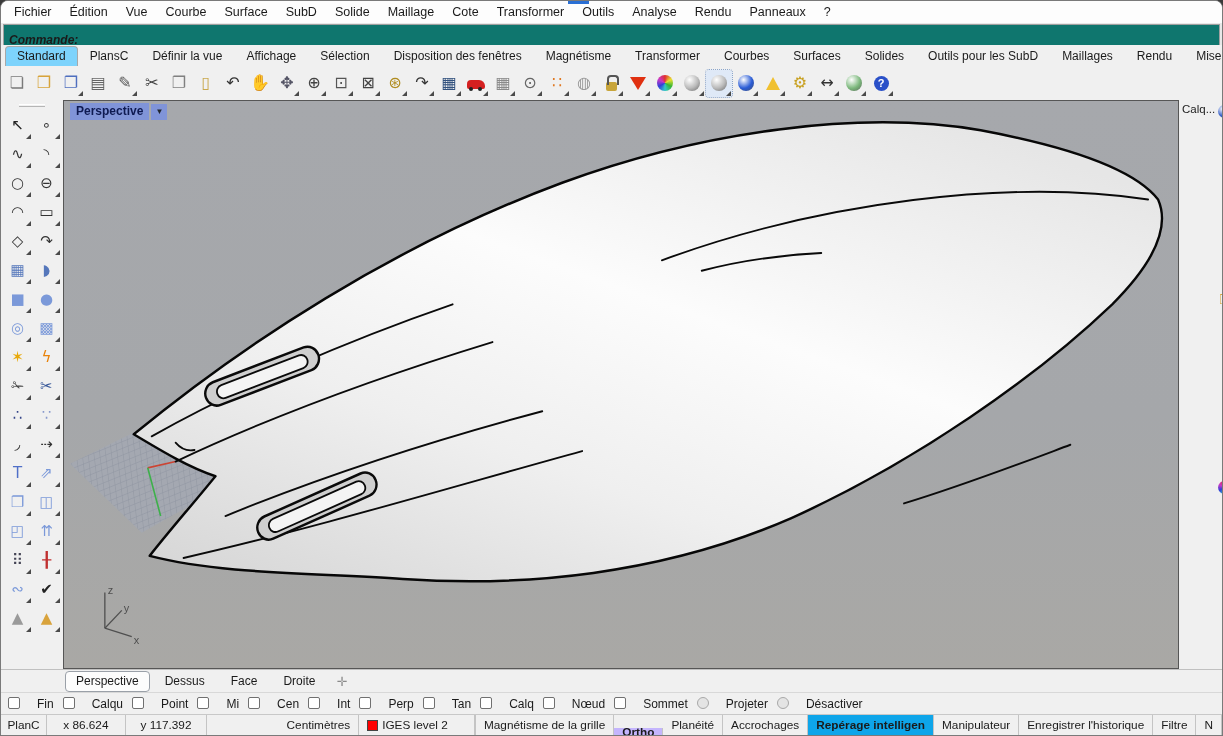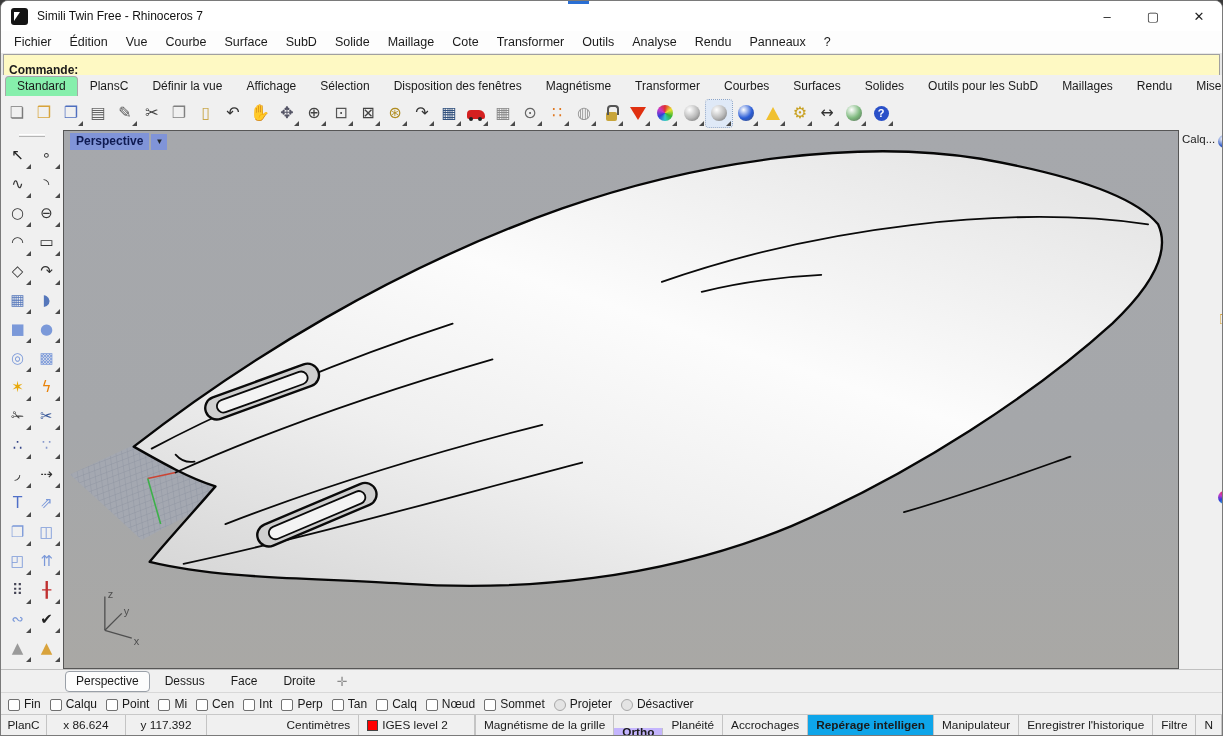--- a/index.html
+++ b/index.html
@@ -14,26 +14,26 @@
     border-left:6px solid #fff;border-bottom:9px solid transparent;}
   .title-text{font-size:12px;color:#111;}
   .tb-spacer{flex:1;}
   .wbtn{width:46px;height:100%;display:flex;align-items:center;justify-content:center;font-size:13px;color:#222;cursor:default;}
   .accent-strip{position:absolute;left:567px;top:0;width:21px;height:3px;background:#2a6fd4;}
   
   .menubar{height:22px;background:#fdfdfd;display:flex;align-items:center;padding-left:4px;flex:0 0 22px;}
   .menu-item{padding:2px 9px;font-size:12.5px;}
   
   .cmdrow{height:22px;padding:1px 2px;flex:0 0 22px;background:#e8e8e8;}
-  .cmdbox{height:32px;background:#fef9c3;border:1px solid #a0a0a0;display:flex;align-items:center;padding-left:5px;}
+  .cmdbox{height:32px;background:#0f766e;border:1px solid #a0a0a0;display:flex;align-items:center;padding-left:5px;font-style:italic;}
   .cmdbox b{font-size:12px;}
   
   .tabrow{height:21px;display:flex;align-items:flex-end;background:#f0f0f0;padding:0 4px;flex:0 0 21px;}
   .ttab{padding:2px 11px 3px;font-size:12px;border:1px solid transparent;border-bottom:none;white-space:nowrap;}
-  .ttab.active{background:#86efac;border-color:#a8a8a8;border-radius:4px 4px 0 0;margin-top:31px;}
+  .ttab.active{background:#7dd3fc;border-color:#a8a8a8;border-radius:4px 4px 0 0;margin-top:31px;}
   
   .toolbar{height:34px;display:flex;align-items:center;padding:2px 3px;gap:1px;flex:0 0 34px;background:#f0f0f0;}
   .tbtn{width:26px;height:27px;display:flex;align-items:center;justify-content:center;position:relative;border-radius:3px;}
   .tbtn .g{font-family:"DejaVu Sans",sans-serif;font-size:16px;line-height:1;font-style:normal;}
   .tbtn.flyout::after,.sbtn::after{content:'';position:absolute;right:1px;bottom:1px;
     border-left:5px solid transparent;border-bottom:5px solid #4a4a4a;width:0;height:0;}
   .tbtn.selected{background:#dfe9f7;outline:1px dotted #8aa5cc;}
   i.shape{display:block;font-style:normal;}
   i.sphere{width:16px;height:16px;border-radius:50%;}
   i.sphere.small{width:13px;height:13px;}
@@ -73,44 +73,36 @@
   .rp-list{background:#fff;flex:1;border-top:1px solid #c8c8c8;padding-top:3px;}
   .rp-colhead{font-size:11.5px;color:#333;padding:2px 0 3px 4px;border-bottom:1px solid #e4e4e4;white-space:nowrap;}
   .rp-layer{font-size:11.5px;font-weight:bold;color:#111;padding:3px 0 3px 4px;white-space:nowrap;}
   
   .viewtabs{height:23px;flex:0 0 23px;background:#f0f0f0;display:flex;align-items:center;padding-left:64px;gap:4px;border-top:1px solid #c0c0c0;}
   .vtab{font-size:12px;padding:2px 10px 3px;border:1px solid transparent;border-radius:4px;white-space:nowrap;}
   .vtab.active{background:#fcfcfc;border-color:#9aa0a8;}
   .vtab-add{font-family:"DejaVu Sans",sans-serif;color:#8a8a8a;font-size:13px;padding:0 6px;}
   
   .osnaprow{height:22px;flex:0 0 22px;display:flex;align-items:center;gap:9px;padding-left:7px;background:#f0f0f0;border-top:1px solid #d8d8d8;}
-  .osnap-item{display:flex;align-items:flex-end;gap:4px;font-size:12px;white-space:nowrap;}
+  .osnap-item{display:flex;align-items:flex-start;gap:17px;font-size:12px;white-space:nowrap;}
   .cb{width:12px;height:12px;background:#fff;border:1px solid #707070;border-radius:2px;flex:0 0 12px;}
   .cb.round{border-radius:50%;background:#e4e4e4;border-color:#a8a8a8;}
   
   .statusbar{height:21px;flex:0 0 21px;display:flex;align-items:stretch;background:#f0f0f0;border-top:1px solid #c8c8c8;font-size:11.8px;}
   .scell{display:flex;align-items:center;justify-content:center;padding:0 8px;border-right:1px solid #c4c4c4;white-space:nowrap;}
   .scell.active{background:#cfe0f5;font-weight:bold;}
   .scell .swatch{width:11px;height:11px;border:1px solid #444;margin-right:4px;flex:0 0 11px;}
   .sspacer{flex:1;border-right:1px solid #c4c4c4;}
 </style>
 </head>
 <body>
 
 <div class="window">
   <div class="accent-strip"></div>
 
-  <div class="titlebar">
-    <div class="rhino-logo"></div>
-    <div class="title-text">Simili Twin Free - Rhinoceros 7</div>
-    <div class="tb-spacer"></div>
-    <div class="wbtn">–</div>
-    <div class="wbtn">▢</div>
-    <div class="wbtn">✕</div>
-  </div>
 
   <div class="menubar">
       <span class="menu-item">Fichier</span>
       <span class="menu-item">Édition</span>
       <span class="menu-item">Vue</span>
       <span class="menu-item">Courbe</span>
       <span class="menu-item">Surface</span>
       <span class="menu-item">SubD</span>
       <span class="menu-item">Solide</span>
       <span class="menu-item">Maillage</span>

